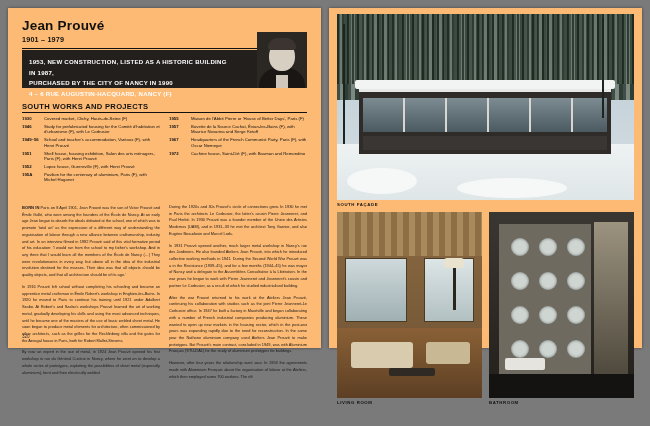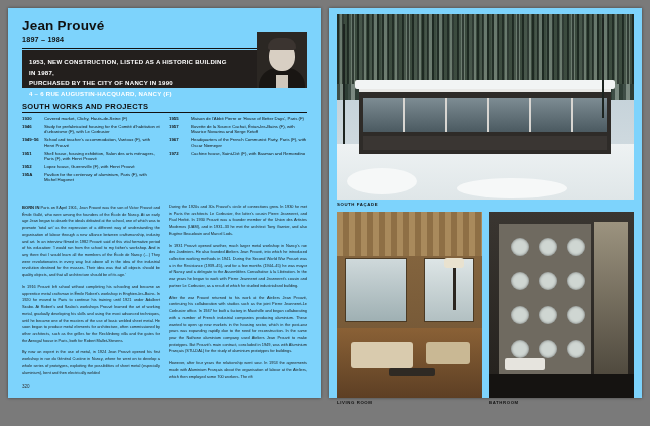--- a/index.html
+++ b/index.html
@@ -1,18 +1,18 @@
 <!DOCTYPE html>
 <html><head>
 <meta charset="utf-8">
 <style>
   html,body{margin:0;padding:0;background:#6e6e6e;}
   body{width:650px;height:426px;overflow:hidden;font-family:"Liberation Sans",sans-serif;}
   .spread{position:relative;width:650px;height:426px;background:#7a7a7a;}
-  .page{position:absolute;top:8px;height:390px;background:#7dd3fc;box-shadow:0 0 3px rgba(0,0,0,.45);}
+  .page{position:absolute;top:8px;height:340px;background:#fdba74;box-shadow:0 0 3px rgba(0,0,0,.45);}
   .page-left{left:8px;width:313px;}
   .page-right{left:329px;width:313px;}
 
   
   .title-block{position:absolute;left:14px;top:10px;width:285px;}
   .t-name{font-size:13.5px;font-weight:bold;color:#111;letter-spacing:.2px;}
   .t-dates{font-size:7.2px;font-weight:bold;color:#111;margin-top:2px;letter-spacing:.2px;}
   .rule{border-top:1px solid #111;margin-top:4px;}
 
   .banner{position:absolute;left:14px;top:42px;width:285px;height:38px;background:#231f1d;color:#fff;}
@@ -90,21 +90,21 @@
 </style>
 </head>
 <body>
 
 <div class="spread">
 
   <div class="page page-left">
 
     <div class="title-block">
       <div class="t-name">Jean Prouvé</div>
-      <div class="t-dates">1897 – 1984</div>
+      <div class="t-dates">1901 – 1979</div>
       <div class="rule"></div>
     </div>
 
     <div class="banner">
       <div class="btxt">
         <div>1953, NEW CONSTRUCTION, LISTED AS A HISTORIC BUILDING IN 1987,</div>
         <div>PURCHASED BY THE CITY OF NANCY IN 1990</div>
         <div>4 – 6 RUE AUGUSTIN-HACQUARD, NANCY (F)</div>
       </div>
       <div class="portrait">

